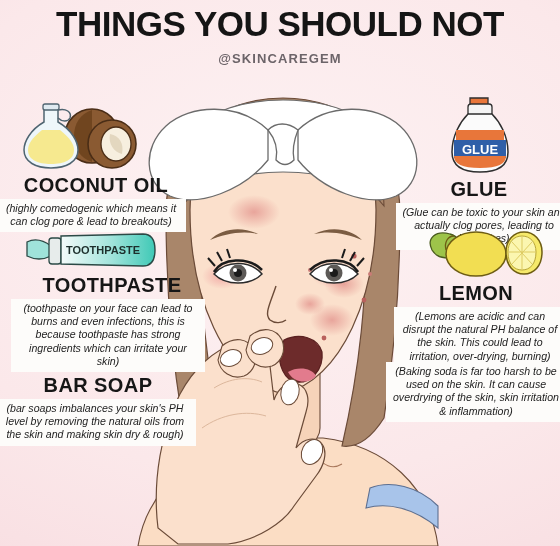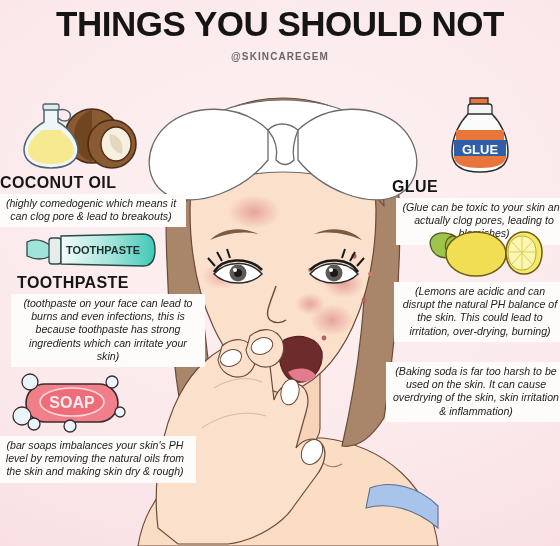--- a/index.html
+++ b/index.html
@@ -17,35 +17,35 @@
   }
 
   
   .title-wrap{position:absolute;left:0;right:0;top:6px;text-align:center;z-index:40;}
   .title-line{
     font-weight:bold;font-size:35px;line-height:36px;
     letter-spacing:-0.5px;color:#151515;
     font-family:"Liberation Sans",sans-serif;
   }
   .handle{
-    margin-top:9px;font-size:10px;letter-spacing:1.1px;
+    margin-top:9px;font-size:13px;letter-spacing:1.1px;
     color:#6c6469;font-weight:bold;
   }
 
   
   #girl{position:absolute;left:118px;top:88px;width:330px;height:458px;z-index:10;}
   #girl svg{display:block;width:100%;height:100%;}
 
   
   .block{position:absolute;z-index:30;}
   .art{position:relative;margin:0 auto;}
   .art svg{display:block;}
   .pname{
-    font-weight:bold;color:#161616;text-align:left;
-    font-size:16px;letter-spacing:.4px;margin-top:2px;
+    font-weight:bold;color:#161616;text-align:center;
+    font-size:20px;letter-spacing:.4px;margin-top:2px;
   }
   .pdesc{
     font-style:italic;color:#1d1d1d;text-align:center;
     font-size:10.6px;line-height:13.2px;
     background:#fdfcfa;
     padding:3px 6px 4px 6px;
     margin-top:2px;
   }
 
   
@@ -233,33 +233,21 @@
         <rect x="32" y="10" width="12" height="26" rx="3" fill="#e7eceb" stroke="#2b4a46" stroke-width="1.3"></rect>
         <path d="M44,8 L126,6 C134,6 138,12 138,22 C138,32 134,38 126,38 L44,36 Z" fill="url(#tpGrad)" stroke="#2b4a46" stroke-width="1.4"></path>
         <text x="86" y="26" text-anchor="middle" font-family="Liberation Sans, sans-serif" font-size="11" font-weight="bold" fill="#1d2f2c">TOOTHPASTE</text>
       </svg>
     </div>
     <div class="pname">TOOTHPASTE</div>
     <div class="pdesc">(toothpaste on your face can lead to burns and even infections, this is because toothpaste has strong ingredients which can irritate your skin)</div>
   </div>
 
   <div class="block" id="b-soap">
-    <div class="art">
-      <svg width="146" height="62" viewBox="0 0 146 62">
-        <rect x="26" y="12" width="92" height="38" rx="19" fill="#f07f89" stroke="#3d2a2e" stroke-width="1.6"></rect>
-        <ellipse cx="72" cy="30" rx="32" ry="14" fill="#ef6d79" stroke="#fdd8dc" stroke-width="1.6"></ellipse>
-        <text x="72" y="36" text-anchor="middle" font-family="Liberation Sans, sans-serif" font-size="16" font-weight="bold" fill="#fdeef0">SOAP</text>
-        <circle cx="30" cy="10" r="8" fill="#eaf4fb" stroke="#3d2a2e" stroke-width="1.3"></circle>
-        <circle cx="112" cy="10" r="6" fill="#eaf4fb" stroke="#3d2a2e" stroke-width="1.3"></circle>
-        <circle cx="22" cy="44" r="9" fill="#eaf4fb" stroke="#3d2a2e" stroke-width="1.3"></circle>
-        <circle cx="34" cy="52" r="6" fill="#eaf4fb" stroke="#3d2a2e" stroke-width="1.3"></circle>
-        <circle cx="70" cy="54" r="6" fill="#eaf4fb" stroke="#3d2a2e" stroke-width="1.3"></circle>
-        <circle cx="120" cy="40" r="5" fill="#eaf4fb" stroke="#3d2a2e" stroke-width="1.3"></circle>
-      </svg>
-    </div>
+    <div class="pname">BAR SOAP</div>
     <div class="pdesc">(bar soaps imbalances your skin's PH level by removing the natural oils from the skin and making skin dry &amp; rough)</div>
   </div>
 
   <div class="block" id="b-glue">
     <div class="art">
       <svg width="174" height="80" viewBox="0 0 174 80">
         <g transform="translate(56,0)">
           <path d="M22,2 L40,2 L40,10 L22,10 Z" fill="#e8763a" stroke="#2e2e2e" stroke-width="1.3"></path>
           <rect x="20" y="8" width="24" height="12" rx="3" fill="#f4f4f4" stroke="#2e2e2e" stroke-width="1.3"></rect>
           <path d="M20,18 C12,26 4,40 4,56 C4,70 14,76 32,76
@@ -283,20 +271,21 @@
           <ellipse cx="54" cy="26" rx="30" ry="22" fill="#f2de52" stroke="#6e5d12" stroke-width="1.5"></ellipse>
           <path d="M24,22 C22,14 26,8 32,8" fill="none" stroke="#6e5d12" stroke-width="1.3"></path>
           <path d="M84,24 C84,12 92,4 102,4 C112,4 120,12 120,24
                    C120,38 112,46 102,46 C92,46 84,38 84,24 Z" fill="#f6e96a" stroke="#6e5d12" stroke-width="1.5"></path>
           <path d="M86,24 C86,14 92,8 100,8 C108,8 114,14 114,24
                    C114,36 108,42 100,42 C92,42 86,36 86,24 Z" fill="#fbf6b0" stroke="#b8a63a" stroke-width="1"></path>
           <path d="M100,8 L100,42 M86,24 L114,24 M90,14 L110,36 M110,14 L90,36" stroke="#ddcb63" stroke-width="1" fill="none"></path>
         </g>
       </svg>
     </div>
+    <div class="pname">LEMON</div>
     <div class="pdesc">(Lemons are acidic and can disrupt the natural PH balance of the skin. This could lead to irritation, over-drying, burning)</div>
   </div>
 
   <div class="block" id="b-baking">
     <div class="pdesc">(Baking soda is far too harsh to be used on the skin. It can cause overdrying of the skin, skin irritation &amp; inflammation)</div>
   </div>
 
 </div>
 
 </body></html>

